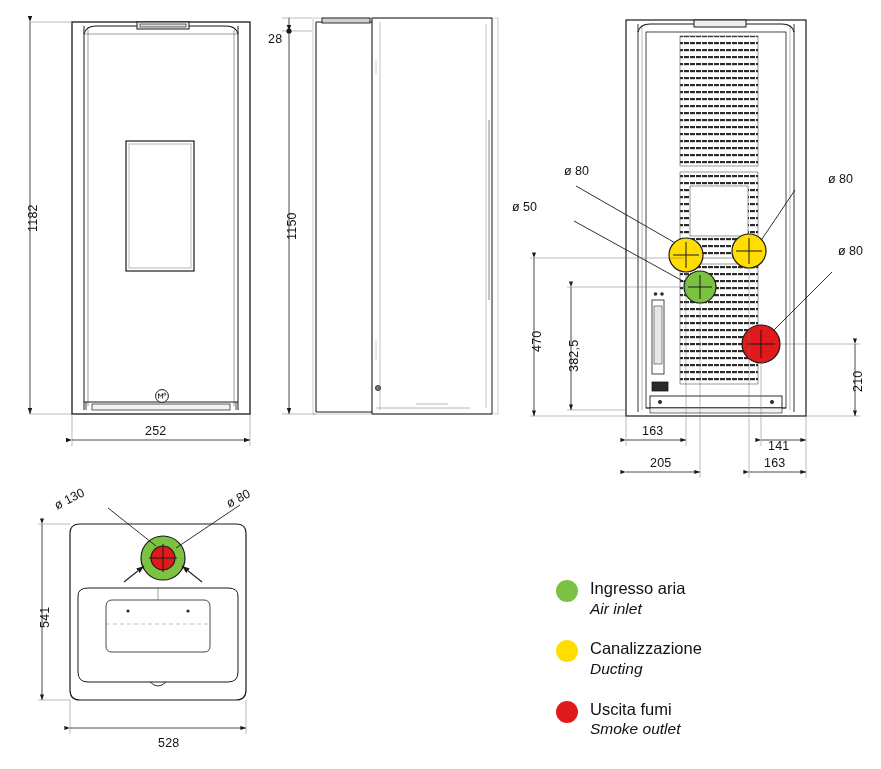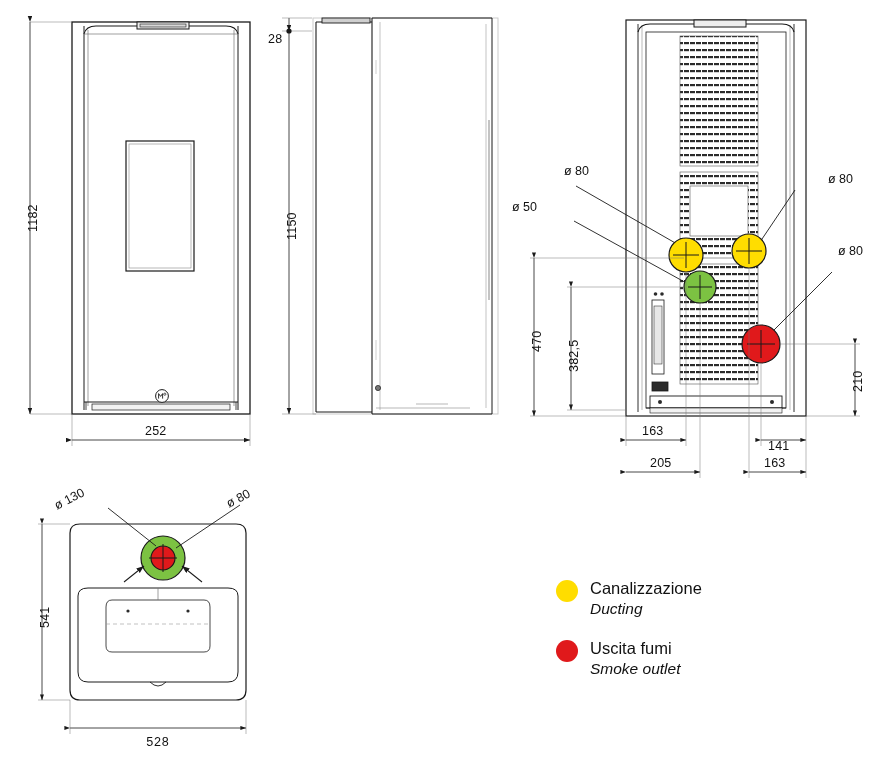--- a/index.html
+++ b/index.html
@@ -304,31 +304,38 @@
 
   <div class="dimtxt rot" style="left:530px; top:352px;">470</div>
   <div class="dimtxt rot" style="left:567px; top:372px;">382,5</div>
   <div class="dimtxt rot" style="left:851px; top:392px;">210</div>
   <div class="dimtxt" style="left:642px; top:424px;">163</div>
   <div class="dimtxt" style="left:768px; top:439px;">141</div>
   <div class="dimtxt" style="left:650px; top:456px;">205</div>
   <div class="dimtxt" style="left:764px; top:456px;">163</div>
 
   <div class="dimtxt rot" style="left:38px; top:628px;">541</div>
-  <div class="dimtxt" style="left:146px; top:736px;font-family:Liberation Mono, monospace;">528</div>
+  <div class="dimtxt" style="left:158px; top:736px;">528</div>
 
   <div class="leadtxt" style="left:564px; top:164px;">ø 80</div>
   <div class="leadtxt" style="left:512px; top:200px;">ø 50</div>
   <div class="leadtxt" style="left:828px; top:172px;">ø 80</div>
   <div class="leadtxt" style="left:838px; top:244px;">ø 80</div>
 
   <div class="leadtxt rot-30" style="left:52px; top:500px;">ø 130</div>
   <div class="leadtxt rot-30" style="left:224px; top:498px;">ø 80</div>
 
   <div class="legend">
+    <div class="legend-row">
+      <span class="legend-dot" style="background:#7cc242;"></span>
+      <span class="legend-text">
+        <span class="legend-it">Ingresso aria</span><br>
+        <span class="legend-en">Air inlet</span>
+      </span>
+    </div>
     <div class="legend-row">
       <span class="legend-dot" style="background:#ffdd00;"></span>
       <span class="legend-text">
         <span class="legend-it">Canalizzazione</span><br>
         <span class="legend-en">Ducting</span>
       </span>
     </div>
     <div class="legend-row">
       <span class="legend-dot" style="background:#e0191b;"></span>
       <span class="legend-text">

